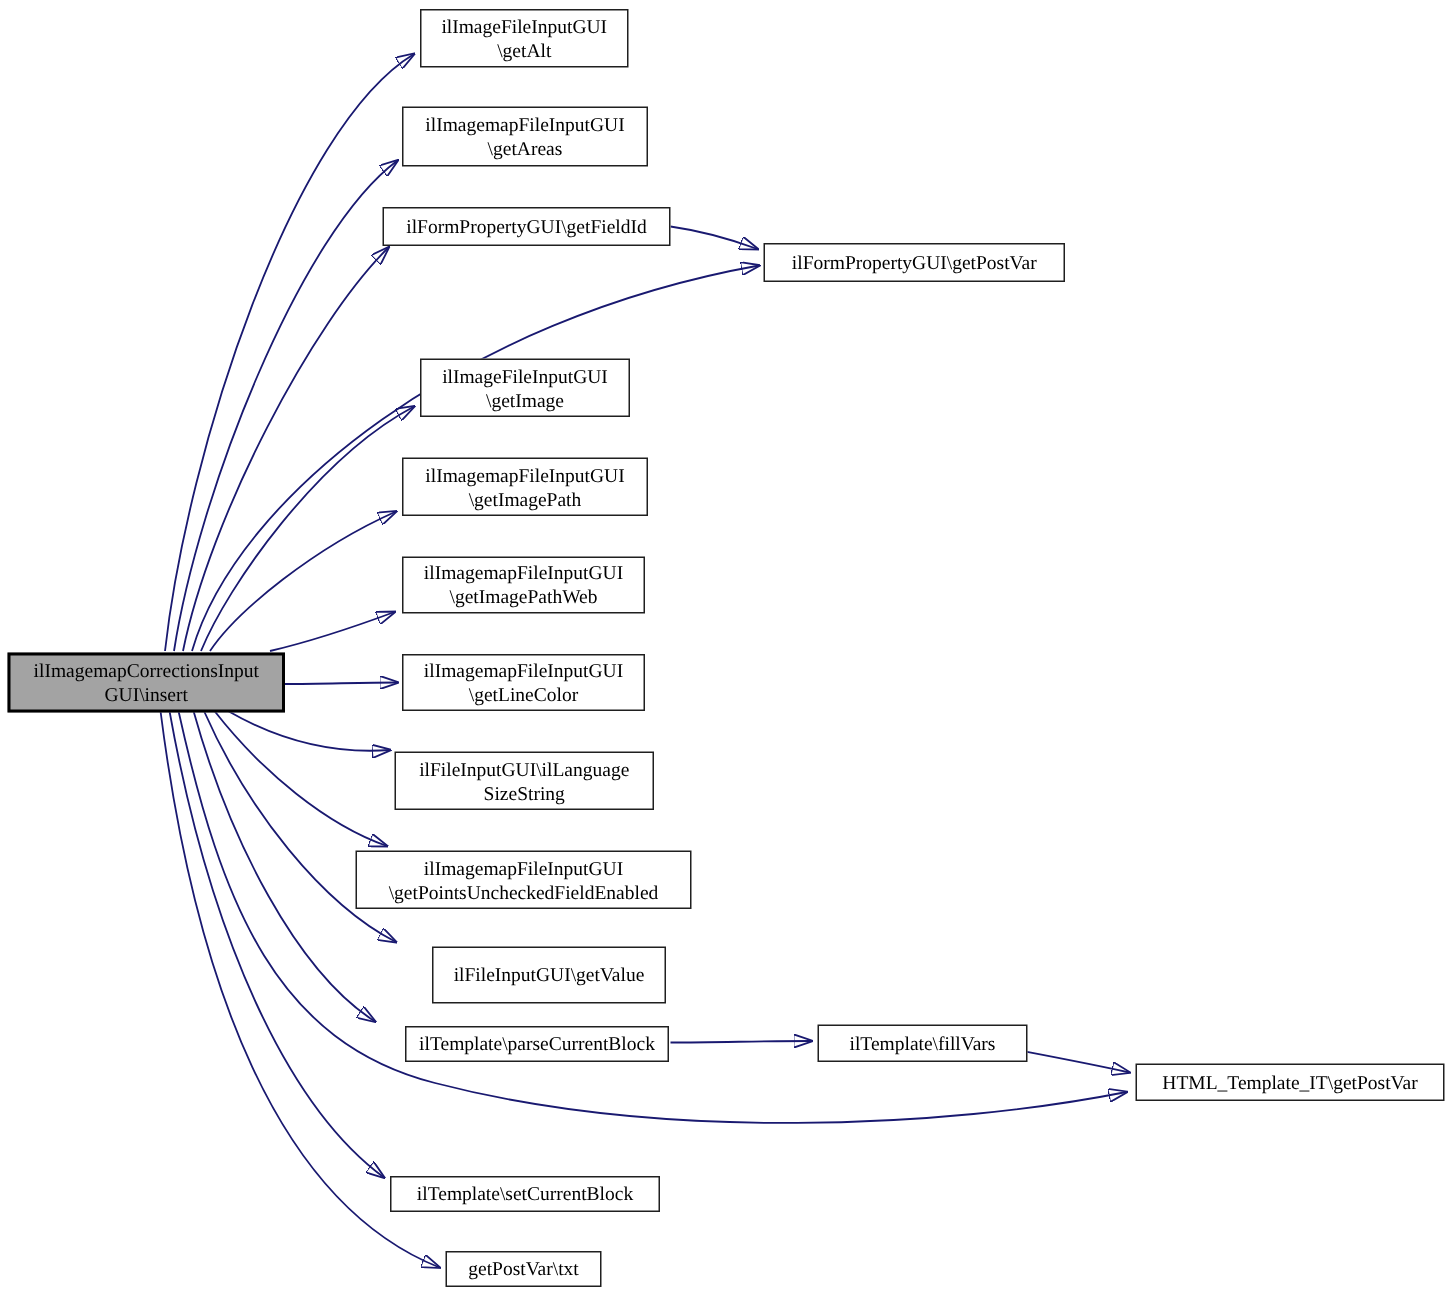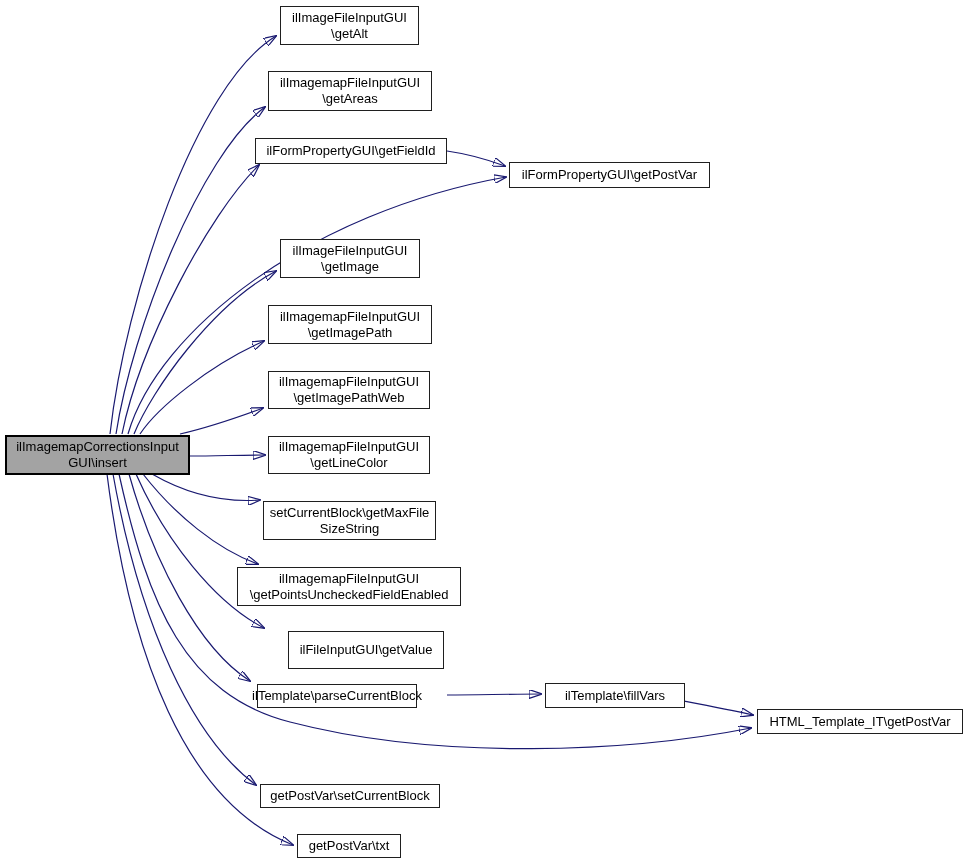--- a/index.html
+++ b/index.html
@@ -37,20 +37,21 @@
     justify-content: center;
     text-align: center;
     font-size: 13px;
     line-height: 16px;
     color: #000000;
     cursor: pointer;
   }
   .node span {
     white-space: pre-line;
     pointer-events: none;
+    font-family: Liberation Serif, serif;
   }
   .node.main {
     background: #a3a3a3;
     border: 2px solid #000000;
     cursor: default;
   }
 </style>
 </head>
 <body>
 
@@ -119,46 +120,46 @@
     <span>ilImagemapFileInputGUI
 \getImagePathWeb</span>
   </div>
 
   <div class="node" style="left:268px; top:436px; width:162px; height:38px">
     <span>ilImagemapFileInputGUI
 \getLineColor</span>
   </div>
 
   <div class="node" style="left:263px; top:501px; width:173px; height:39px">
-    <span>setCurrentBlock\getMaxFile
+    <span>ilFileInputGUI\ilLanguage
 SizeString</span>
   </div>
 
   <div class="node" style="left:237px; top:567px; width:224px; height:39px">
     <span>ilImagemapFileInputGUI
 \getPointsUncheckedFieldEnabled</span>
   </div>
 
   <div class="node" style="left:288px; top:631px; width:156px; height:38px">
     <span>ilFileInputGUI\getValue</span>
   </div>
 
-  <div class="node" style="left:257px; top:684px; width:160px; height:24px">
+  <div class="node" style="left:270px; top:684px; width:176px; height:24px">
     <span>ilTemplate\parseCurrentBlock</span>
   </div>
 
   <div class="node" style="left:545px; top:683px; width:140px; height:25px">
     <span>ilTemplate\fillVars</span>
   </div>
 
   <div class="node" style="left:757px; top:709px; width:206px; height:25px">
     <span>HTML_Template_IT\getPostVar</span>
   </div>
 
   <div class="node" style="left:260px; top:784px; width:180px; height:24px">
-    <span>getPostVar\setCurrentBlock</span>
+    <span>ilTemplate\setCurrentBlock</span>
   </div>
 
   <div class="node" style="left:297px; top:834px; width:104px; height:24px">
     <span>getPostVar\txt</span>
   </div>
 
 </div>
 
 </body></html>

